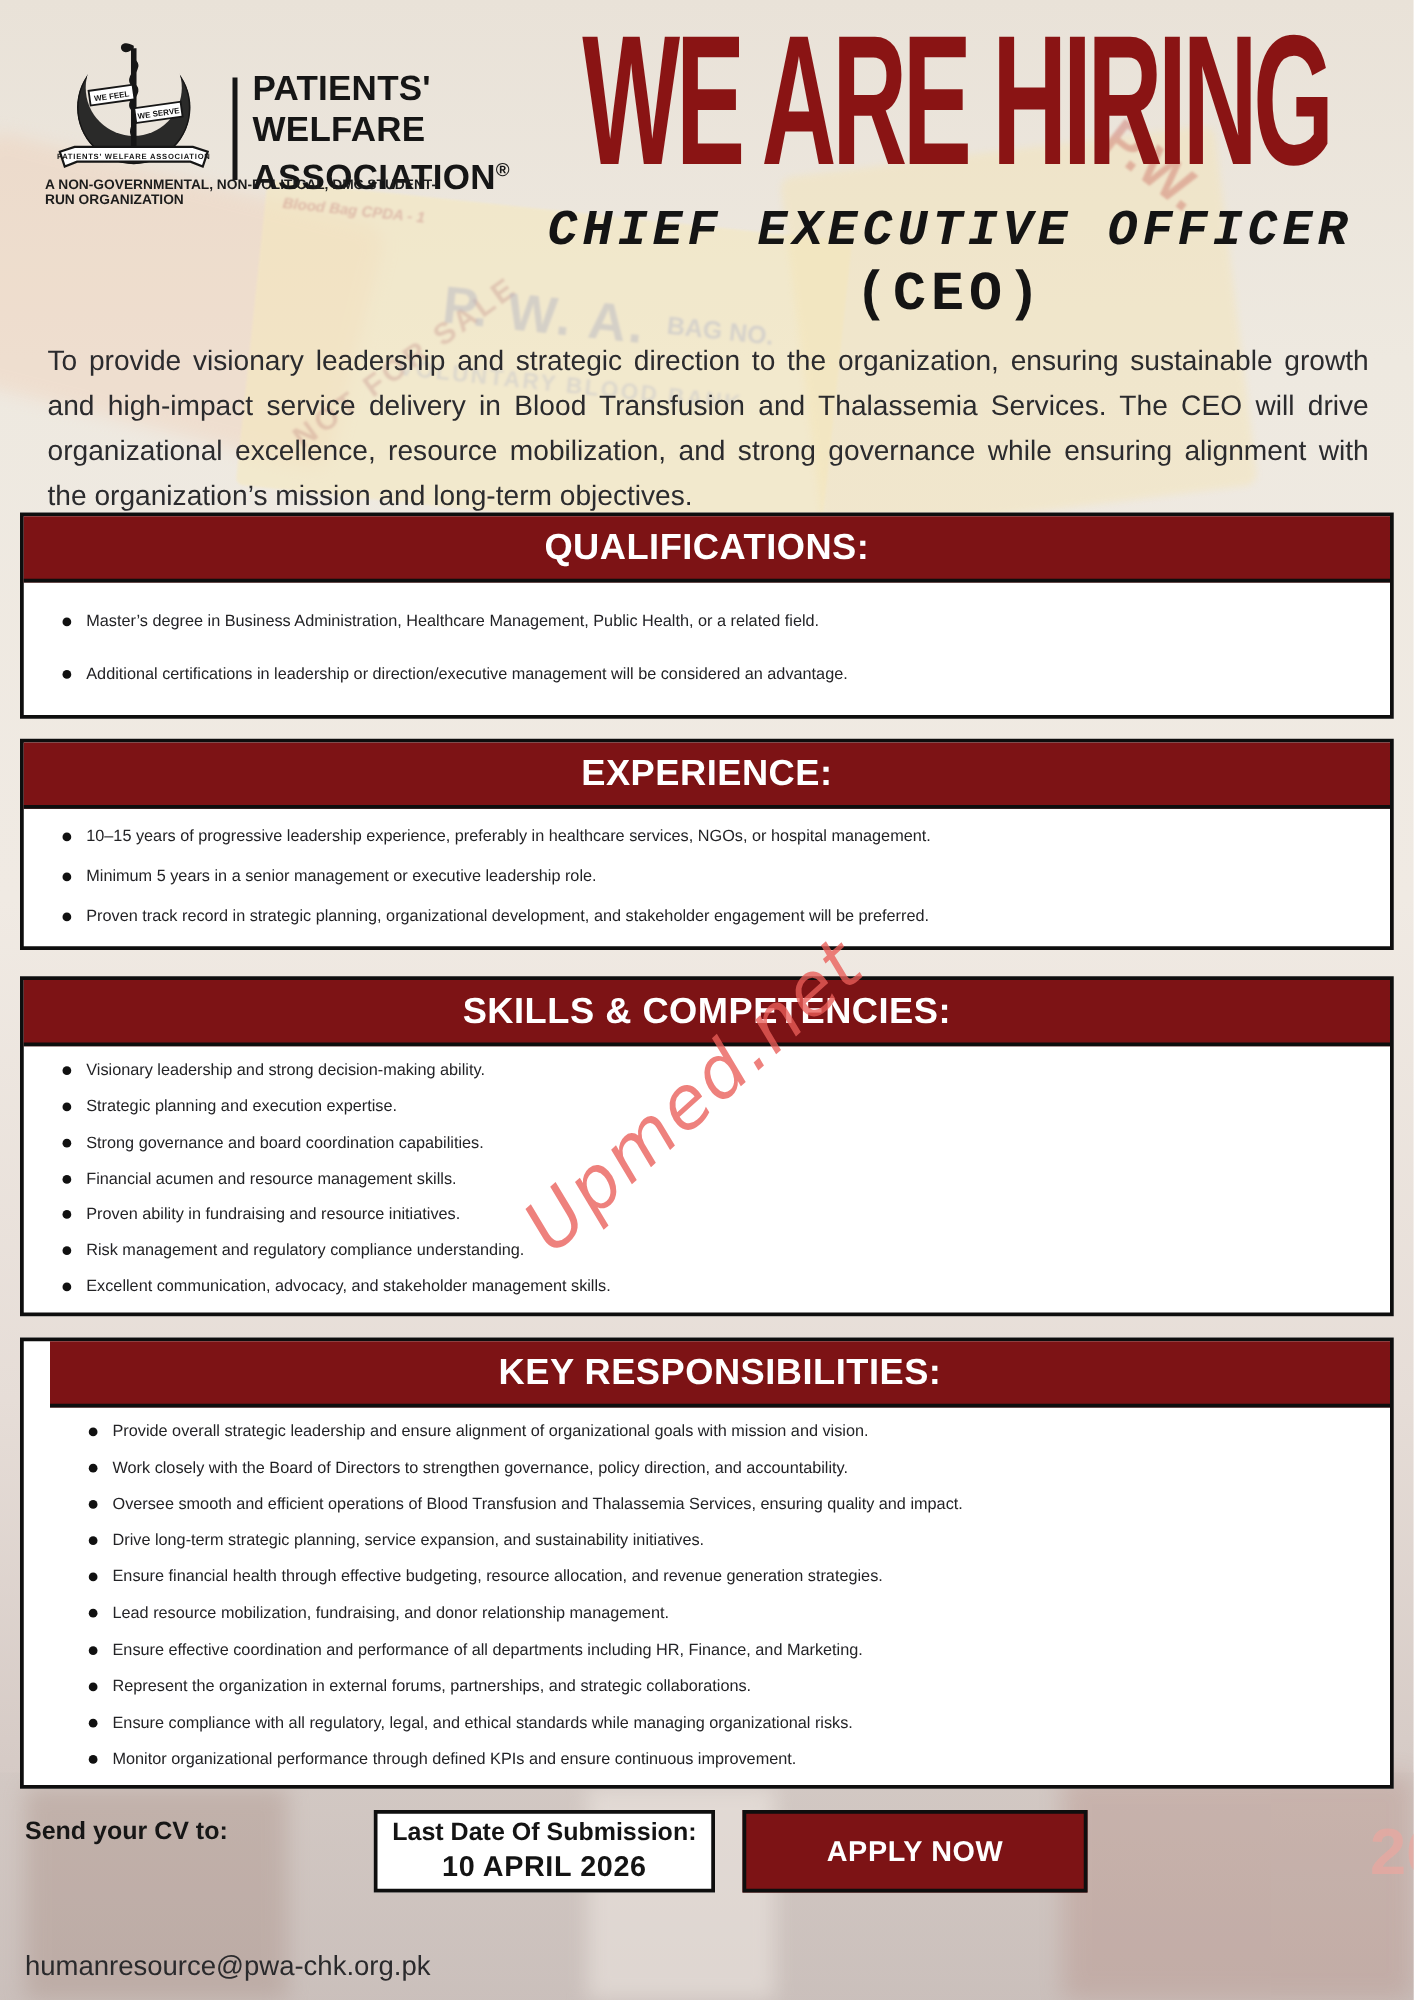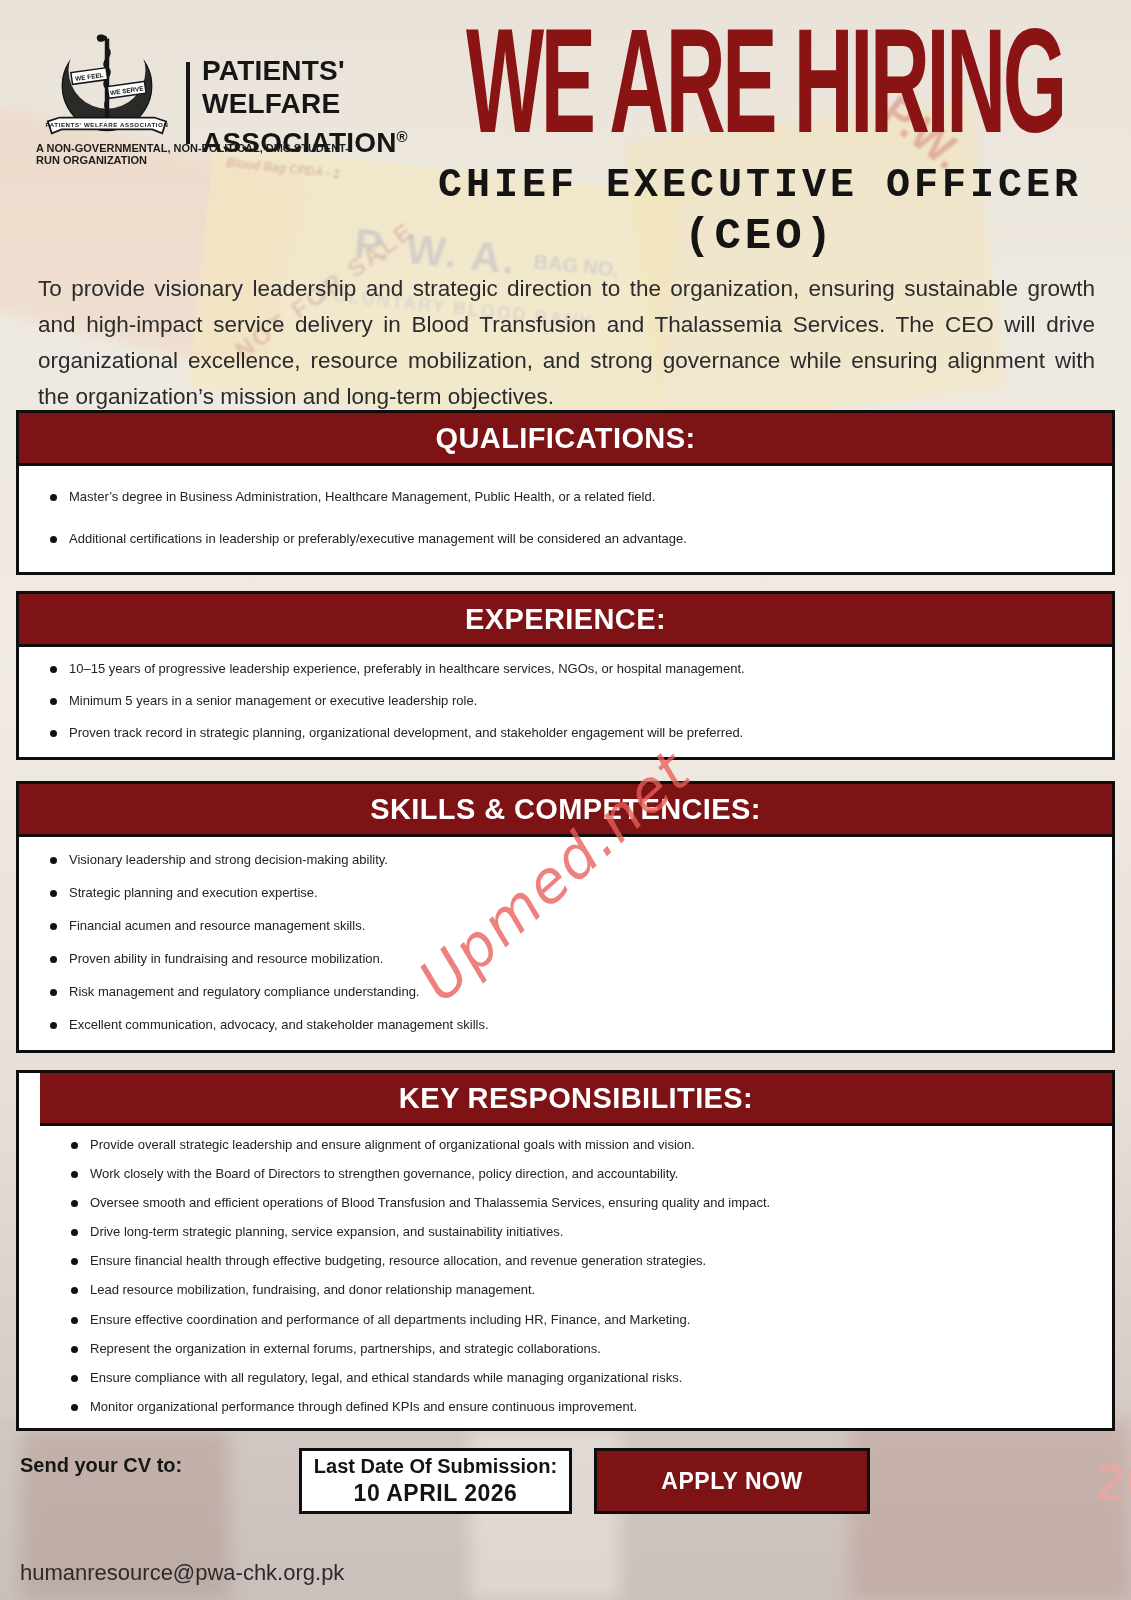--- a/index.html
+++ b/index.html
@@ -27,21 +27,21 @@
 
   
   .logo-svg { position:absolute; left:38px; top:26px; width:138px; height:116px; }
   .org-divider { position:absolute; left:186px; top:62px; width:4px; height:82px; background:#161616; }
   .org-name { position:absolute; left:202px; top:54px; font-size:28px; font-weight:700; line-height:33px; color:#161616; letter-spacing:.2px; }
   .org-name sup { font-size:15px; }
   .org-tagline { position:absolute; left:36px; top:142px; width:330px; font-size:11px; font-weight:700; color:#1c1c1c; letter-spacing:0; }
 
   .hiring-title-wrap { position:absolute; left:415px; top:18px; width:700px; height:126px; display:flex; align-items:center; justify-content:center; }
   .hiring-title { font-size:148px; font-weight:800; letter-spacing:-6px; line-height:1; color:#8A1414; transform:scaleX(.56); white-space:nowrap; }
-  .position-title { position:absolute; left:410px; top:163px; width:700px; text-align:center; font-family:"Liberation Mono", monospace; font-weight:700; font-size:40px; letter-spacing:4px; color:#141414; white-space:nowrap; }
+  .position-title { position:absolute; left:410px; top:163px; width:700px; text-align:center; font-family:"Liberation Mono", monospace; font-weight:700; font-size:40px; letter-spacing:4px; color:#141414; white-space:nowrap;font-style:italic; }
   .position-abbr { position:absolute; left:410px; top:211px; width:700px; text-align:center; font-family:"Liberation Mono", monospace; font-weight:700; font-size:44px; letter-spacing:4px; color:#141414; }
 
   .intro { position:absolute; left:38px; top:271px; width:1057px; font-size:22.5px; line-height:36px; text-align:justify; color:#2b2b2e; }
 
   
   .sections { position:absolute; left:0; top:0; width:1131px; height:1332px; }
   .sec-box { position:absolute; left:16px; width:1099px; background:#ffffff; border:3px solid #0e0e0e; }
   .sec-box:nth-child(1) { top:410px; height:165px; }
   .sec-box:nth-child(2) { top:591px; height:169px; }
   .sec-box:nth-child(3) { top:781px; height:272px; }
@@ -130,38 +130,39 @@
   <div class="position-title">CHIEF EXECUTIVE OFFICER</div>
   <div class="position-abbr">(CEO)</div>
 
   <p class="intro">To provide visionary leadership and strategic direction to the organization, ensuring sustainable growth and high-impact service delivery in Blood Transfusion and Thalassemia Services. The CEO will drive organizational excellence, resource mobilization, and strong governance while ensuring alignment with the organization’s mission and long-term objectives.</p>
 
   <div class="sections">
       <section class="sec-box">
         <div class="sec-header">QUALIFICATIONS:</div>
         <ul class="sec-body">
           <li>Master’s degree in Business Administration, Healthcare Management, Public Health, or a related field.</li>
-          <li>Additional certifications in leadership or preferably/executive management will be considered an advantage.</li>
+          <li>Additional certifications in leadership or direction/executive management will be considered an advantage.</li>
         </ul>
       </section>
       <section class="sec-box">
         <div class="sec-header">EXPERIENCE:</div>
         <ul class="sec-body">
           <li>10–15 years of progressive leadership experience, preferably in healthcare services, NGOs, or hospital management.</li>
           <li>Minimum 5 years in a senior management or executive leadership role.</li>
           <li>Proven track record in strategic planning, organizational development, and stakeholder engagement will be preferred.</li>
         </ul>
       </section>
       <section class="sec-box">
         <div class="sec-header">SKILLS &amp; COMPETENCIES:</div>
         <ul class="sec-body">
           <li>Visionary leadership and strong decision-making ability.</li>
           <li>Strategic planning and execution expertise.</li>
+          <li>Strong governance and board coordination capabilities.</li>
           <li>Financial acumen and resource management skills.</li>
-          <li>Proven ability in fundraising and resource mobilization.</li>
+          <li>Proven ability in fundraising and resource initiatives.</li>
           <li>Risk management and regulatory compliance understanding.</li>
           <li>Excellent communication, advocacy, and stakeholder management skills.</li>
         </ul>
       </section>
       <section class="sec-box">
         <div class="sec-header">KEY RESPONSIBILITIES:</div>
         <ul class="sec-body">
           <li>Provide overall strategic leadership and ensure alignment of organizational goals with mission and vision.</li>
           <li>Work closely with the Board of Directors to strengthen governance, policy direction, and accountability.</li>
           <li>Oversee smooth and efficient operations of Blood Transfusion and Thalassemia Services, ensuring quality and impact.</li>

